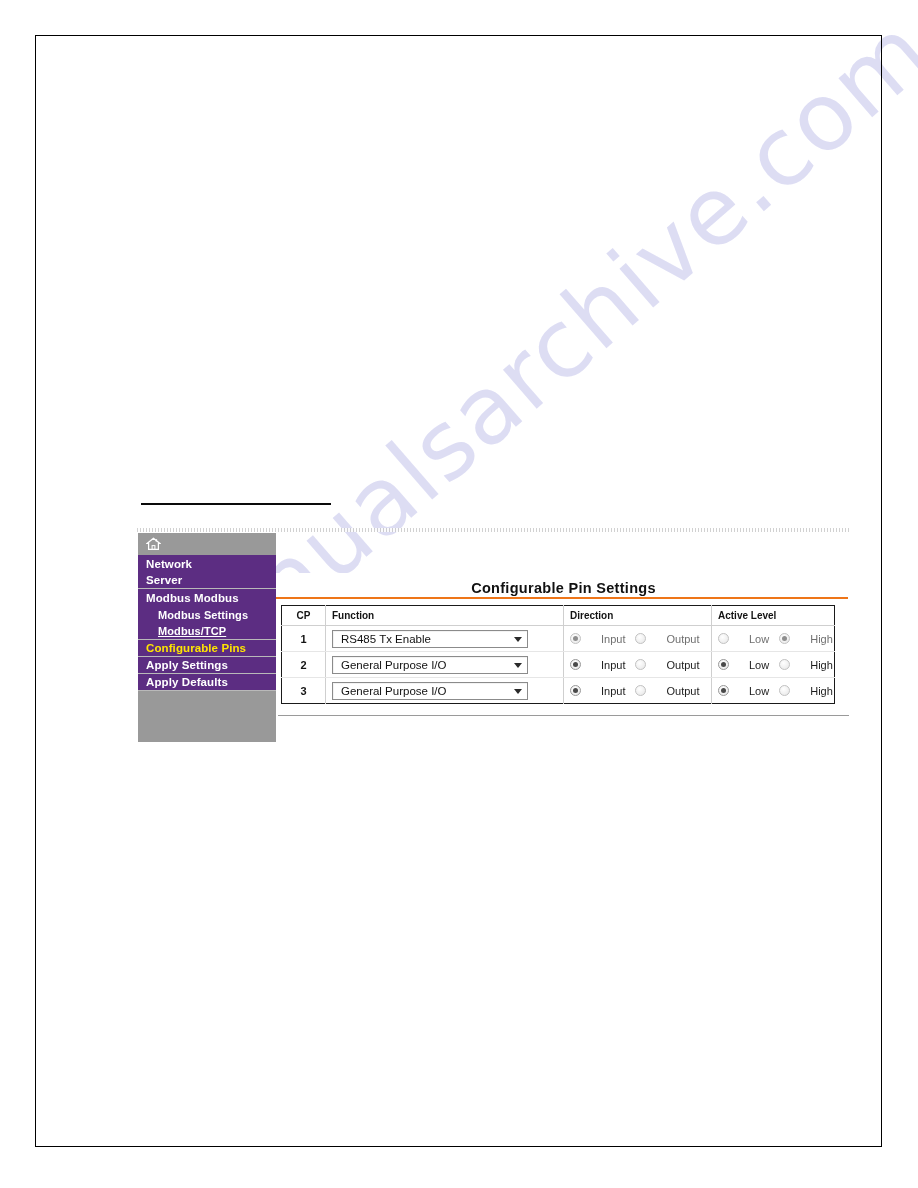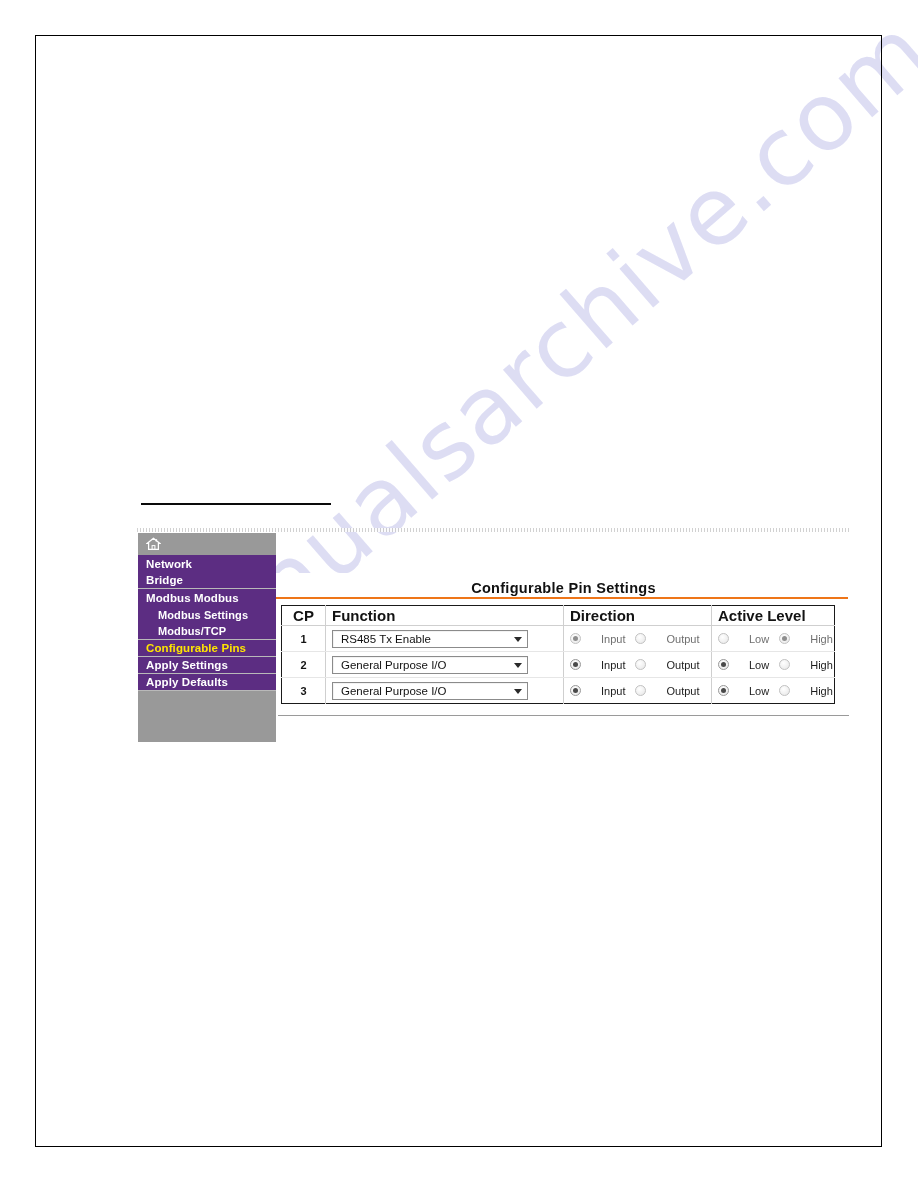--- a/index.html
+++ b/index.html
@@ -123,21 +123,21 @@
     letter-spacing: .1px;
     white-space: nowrap;
   }
   .nav-item.sub {
     font-weight: bold;
     padding-left: 20px;
     border-bottom: none;
     font-size: 11px;
   }
   .nav-item.group { border-bottom: none; }
-  .nav-item.sub-last { border-bottom: 1px solid #b9b9b9; }
+  .nav-item.sub-last { border-bottom: 1px solid #b9b9b9; text-decoration: underline; }
   .nav-item.active { color: #ffe600; }
 
   
   #content {
     position: absolute;
     left: 139px;
     top: 5px;
     width: 575px;
     height: 210px;
     background: #ffffff;
@@ -166,21 +166,21 @@
     width: 553px;
   }
   table.pin-table {
     border-collapse: collapse;
     border: 1.6px solid #1a1a1a;
     background: #ffffff;
     width: 553px;
     table-layout: fixed;
   }
   table.pin-table th {
-    font-size: 15px;
+    font-size: 10px;
     font-weight: bold;
     color: #131313;
     text-align: left;
     height: 19px;
     padding: 0 0 0 6px;
     border-right: 1px solid #cfcfcf;
     border-bottom: 1px solid #cfcfcf;
     background: #ffffff;
     white-space: nowrap;
   }
@@ -328,21 +328,21 @@
           <rect x="6.1" y="8.6" width="2.8" height="3.8" fill="none" stroke="#ffffff" stroke-width="1"></rect>
           <rect x="9.6" y="2.2" width="1.5" height="2.3" fill="#ffffff"></rect>
         </svg>
       </span>
     </div>
 
     <div class="nav-item group">
       <span>Network</span>
     </div>
     <div class="nav-item">
-      <span>Bridge</span>
+      <span>Server</span>
     </div>
     <div class="nav-item group">
       <span>Modbus Modbus</span>
     </div>
     <div class="nav-item sub">
       <span>Modbus Settings</span>
     </div>
     <div class="nav-item sub sub-last">
       <span>Modbus/TCP</span>
     </div>

